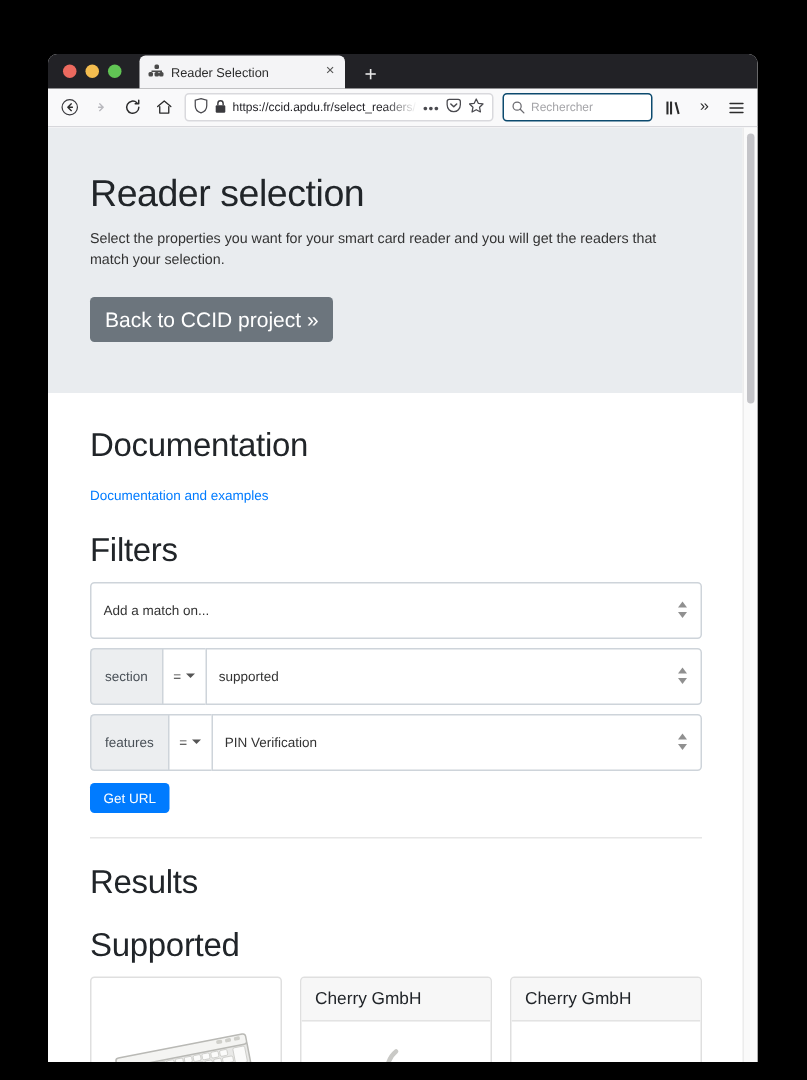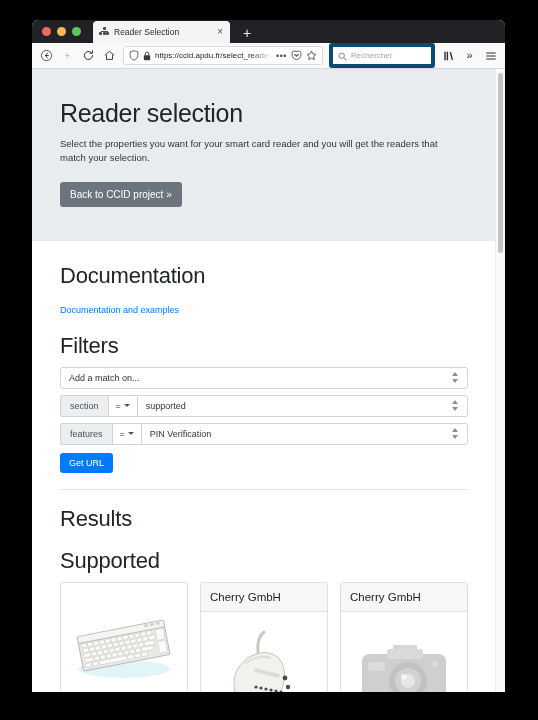--- a/index.html
+++ b/index.html
@@ -1,21 +1,21 @@
 <!DOCTYPE html>
 <html><head>
 <meta charset="utf-8">
 <style>
   html,body{margin:0;padding:0;}
   body{
     width:538px;height:720px;background:#000;overflow:hidden;
     font-family:"Liberation Sans",sans-serif;
   }
   .window{
-    position:absolute;left:32px;top:20px;width:473px;height:672px;
+    position:absolute;left:32px;top:36px;width:473px;height:672px;
     background:#fff;border-radius:6px 6px 0 0;overflow:hidden;
     box-shadow:0 0 0 1px rgba(0,0,0,.35);
   }
   
   .titlebar{
     height:23px;background:#222226;display:flex;align-items:center;
     position:relative;
   }
   .lights{display:flex;gap:6px;padding-left:10px;}
   .light{width:9px;height:9px;border-radius:50%;}
@@ -59,21 +59,21 @@
   .urlbar .shieldicon,.urlbar .lockicon{flex:0 0 auto;color:#4a4a4f;}
   .urltext{
     flex:1;font-size:8px;color:#1f1f24;white-space:nowrap;overflow:hidden;
     min-width:0;
     -webkit-mask-image:linear-gradient(90deg,#000 0,#000 82%,transparent 100%);
     mask-image:linear-gradient(90deg,#000 0,#000 82%,transparent 100%);
   }
   .urlbar .dots{font-size:9px;color:#4a4a4f;letter-spacing:.5px;flex:0 0 auto;}
   .urlbar .pocket,.urlbar .star{flex:0 0 auto;color:#4a4a4f;}
   .searchbar{
-    width:88px;height:17px;background:#fff;border:4px solid #0c4a6e;border-radius:3px;
+    width:88px;height:17px;background:#fff;border:1px solid #0c4a6e;border-radius:3px;
     display:flex;align-items:center;gap:4px;padding:0 5px;flex:0 0 auto;
   }
   .searchbar .ph{font-size:8px;color:#a4a4a8;}
   
   .viewport{
     position:relative;height:624px;background:#fff;overflow:hidden;
   }
   .scrollbar{
     position:absolute;right:0;top:0;width:9px;height:100%;background:#fafafa;
     border-left:1px solid #ececec;
@@ -85,32 +85,32 @@
   .page{width:464px;}
   
   .hero{background:#e9ecef;padding:30px 28px 34px 28px;}
   .hero h1{
     margin:0 0 9px 0;font-size:25px;font-weight:400;color:#212529;letter-spacing:-.3px;
   }
   .hero p{
     margin:0 0 16px 0;font-size:9.5px;line-height:1.5;color:#333;max-width:405px;
   }
   .btn-secondary{
-    display:inline-block;background:#6c757d;color:#fff;font-size:10px;
+    display:inline-block;background:#6c757d;color:#fff;font-size:14px;
     padding:7px 10px;border-radius:3px;
   }
   
   .content{padding:22px 28px 0 28px;}
   .content h2{
     margin:0 0 10px 0;font-size:22px;font-weight:400;color:#212529;letter-spacing:-.2px;
   }
   .content h2.tight{margin-top:16px;margin-bottom:8px;}
   .doclink{font-size:9px;color:#007bff;text-decoration:none;text-align:right;}
   .filters{margin-top:6px;}
-  .frow{display:flex;align-items:stretch;margin-bottom:6px;height:22px;}
+  .frow{display:flex;align-items:stretch;margin-bottom:6px;height:38px;}
   .select{
     flex:1;border:1px solid #ced4da;border-radius:3px;background:#fff;
     display:flex;align-items:center;padding:0 8px;font-size:9px;color:#333;
     position:relative;min-width:0;
   }
   .select .val{flex:1;overflow:hidden;white-space:nowrap;}
   .spinner{
     width:7px;height:11px;position:relative;flex:0 0 auto;opacity:.65;
   }
   .spinner:before,.spinner:after{

